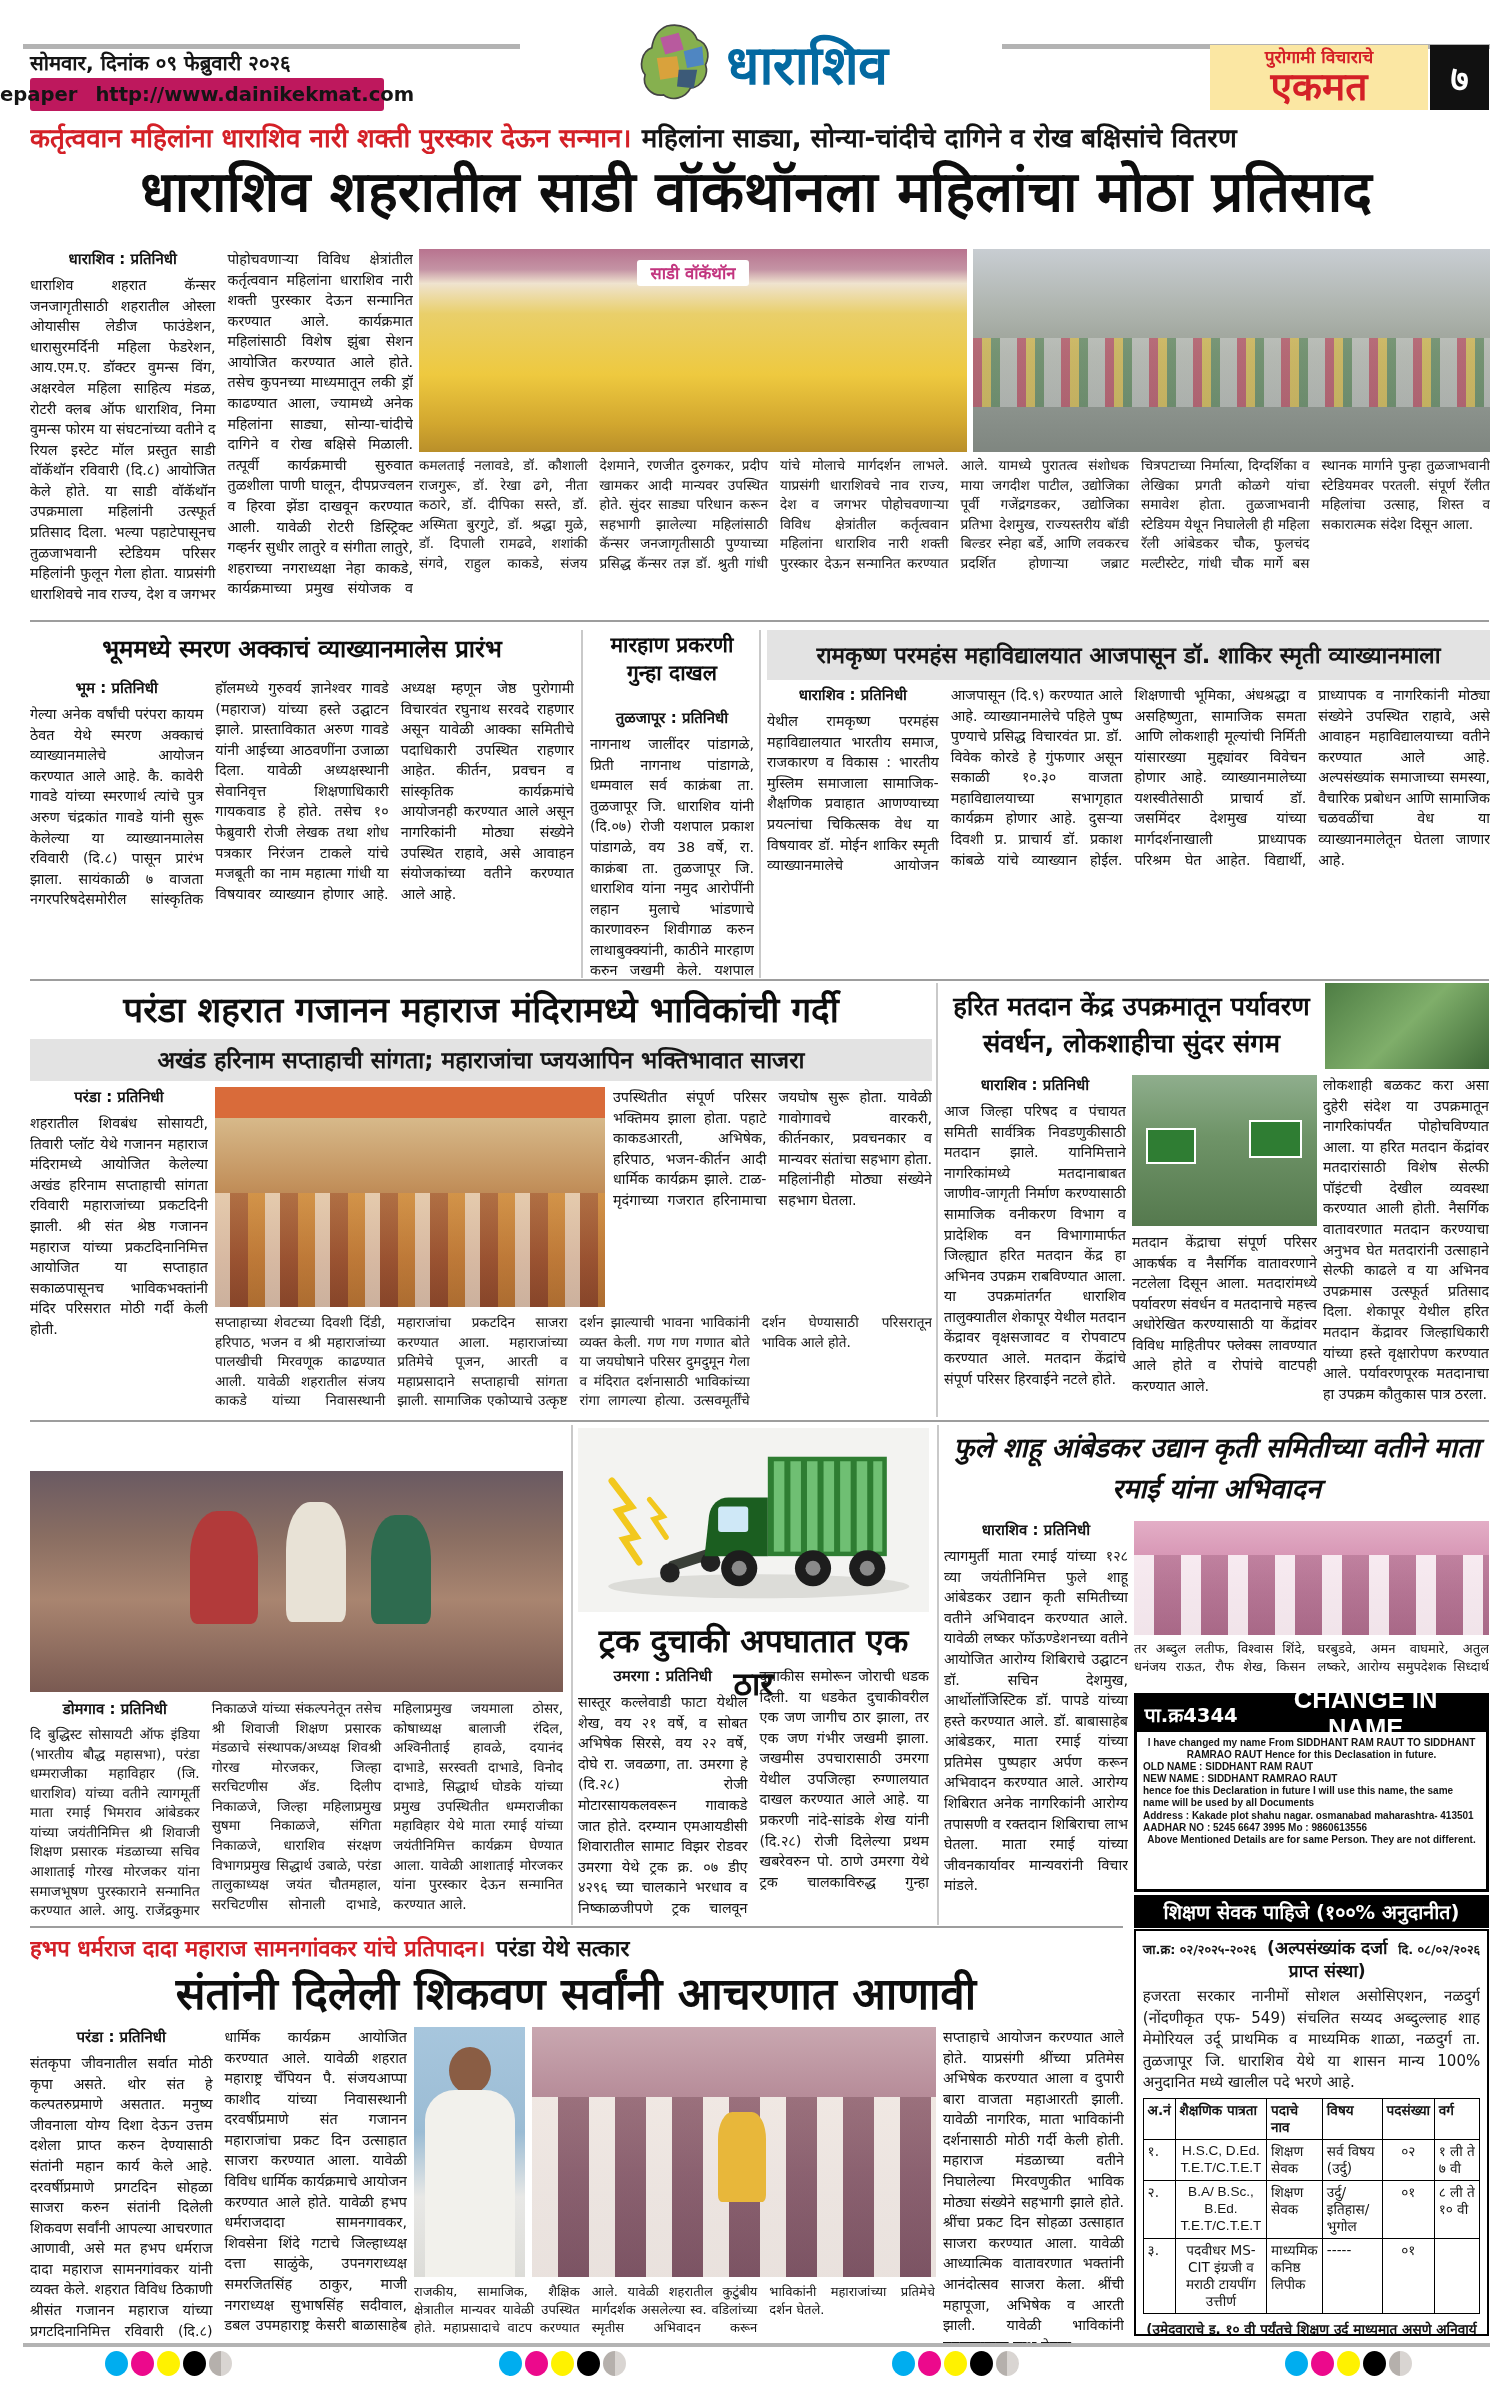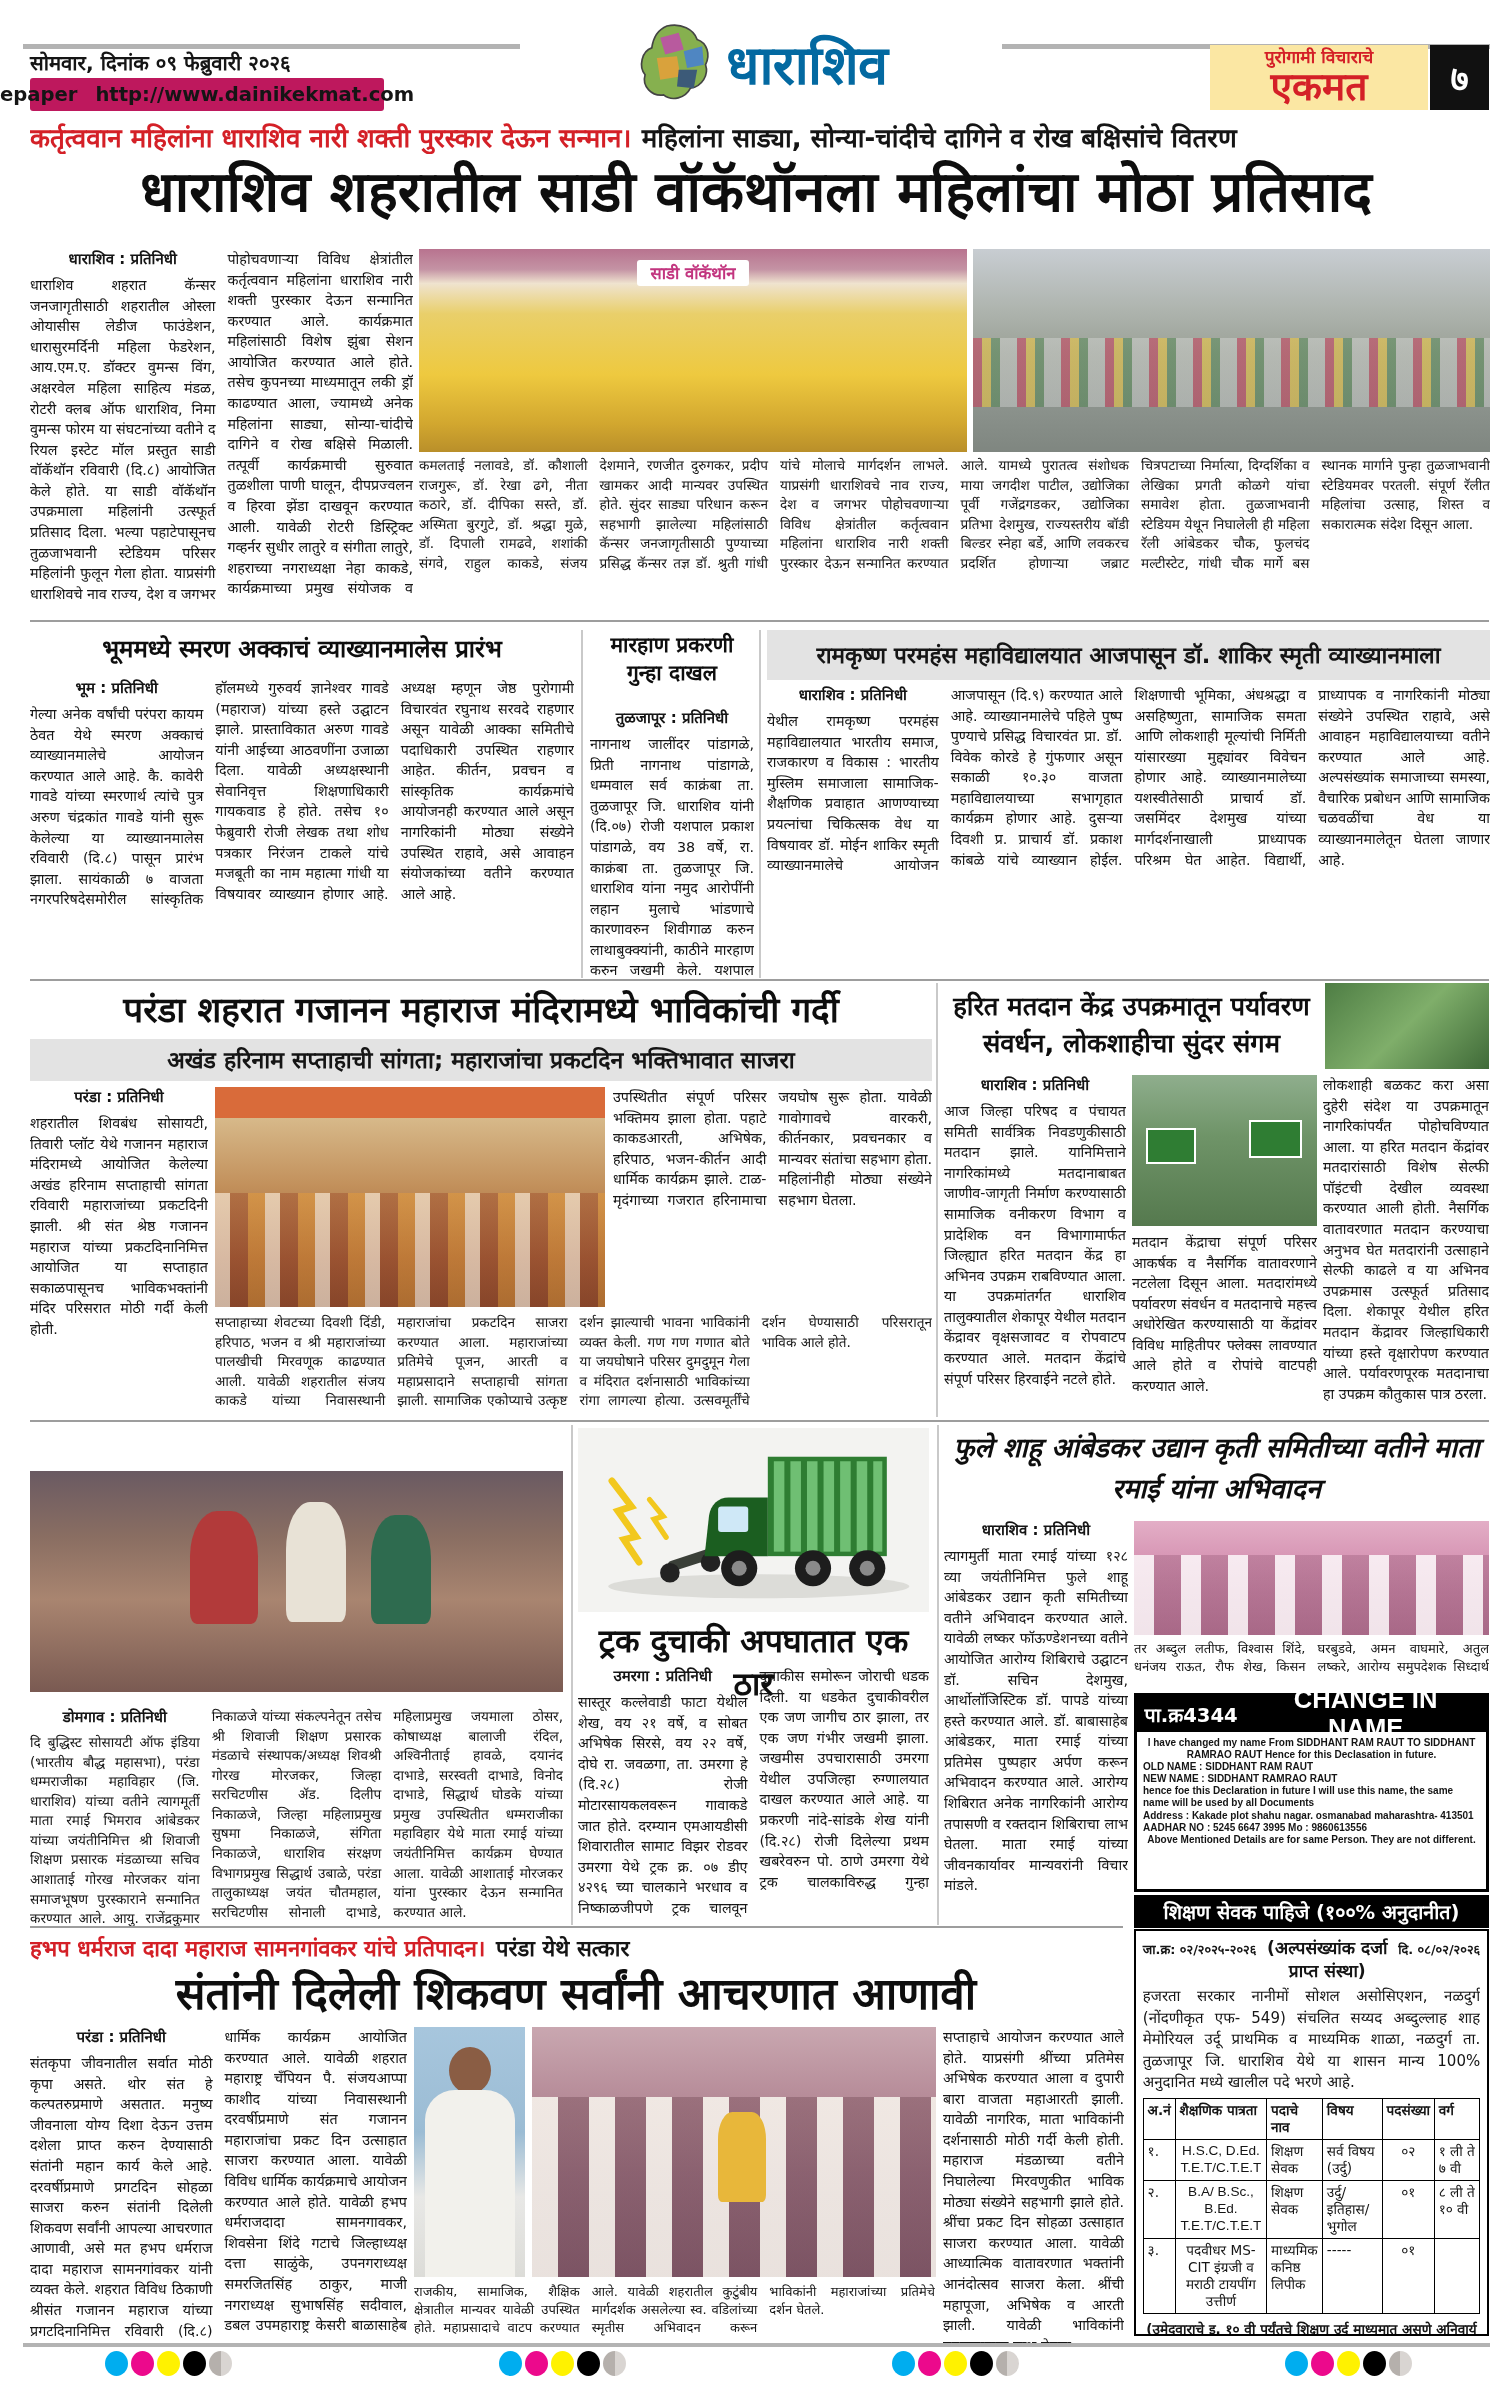--- a/index.html
+++ b/index.html
@@ -100,21 +100,21 @@
 
   <div class="abs band" style="left:767px;top:630px;width:723px;height:50px;font-size:22.6px;line-height:50px;white-space:nowrap;overflow:hidden;">रामकृष्ण परमहंस महाविद्यालयात आजपासून डॉ. शाकिर स्मृती व्याख्यानमाला</div>
   <div class="abs bt c4" style="left:767px;top:685px;width:723px;height:292px;">
     <div class="byline">धाराशिव : प्रतिनिधी</div>
     <span>येथील रामकृष्ण परमहंस महाविद्यालयात भारतीय समाज, राजकारण व विकास : भारतीय मुस्लिम समाजाला सामाजिक-शैक्षणिक प्रवाहात आणण्याच्या प्रयत्नांचा चिकित्सक वेध या विषयावर डॉ. मोईन शाकिर स्मृती व्याख्यानमालेचे आयोजन आजपासून (दि.९) करण्यात आले आहे. व्याख्यानमालेचे पहिले पुष्प पुण्याचे प्रसिद्ध विचारवंत प्रा. डॉ. विवेक कोरडे हे गुंफणार असून सकाळी १०.३० वाजता महाविद्यालयाच्या सभागृहात कार्यक्रम होणार आहे. दुसऱ्या दिवशी प्र. प्राचार्य डॉ. प्रकाश कांबळे यांचे व्याख्यान होईल. शिक्षणाची भूमिका, अंधश्रद्धा व असहिष्णुता, सामाजिक समता आणि लोकशाही मूल्यांची निर्मिती यांसारख्या मुद्द्यांवर विवेचन होणार आहे. व्याख्यानमालेच्या यशस्वीतेसाठी प्राचार्य डॉ. जसमिंदर देशमुख यांच्या मार्गदर्शनाखाली प्राध्यापक परिश्रम घेत आहेत. विद्यार्थी, प्राध्यापक व नागरिकांनी मोठ्या संख्येने उपस्थित राहावे, असे आवाहन महाविद्यालयाच्या वतीने करण्यात आले आहे. अल्पसंख्यांक समाजाच्या समस्या, वैचारिक प्रबोधन आणि सामाजिक चळवळींचा वेध या व्याख्यानमालेतून घेतला जाणार आहे.</span>
   </div>
 
   <div class="hr" style="left:30px;top:979px;width:1459px;"></div>
 
   <div class="abs hl" style="left:30px;top:985px;width:902px;font-size:35px;">परंडा शहरात गजानन महाराज मंदिरामध्ये भाविकांची गर्दी</div>
-  <div class="abs band" style="left:30px;top:1039px;width:902px;height:42px;font-size:23px;line-height:42px;white-space:nowrap;overflow:hidden;">अखंड हरिनाम सप्ताहाची सांगता; महाराजांचा प्रकटदिन भक्तिभावात साजरा</div>
+  <div class="abs band" style="left:30px;top:1039px;width:902px;height:42px;font-size:23px;line-height:42px;white-space:nowrap;overflow:hidden;">अखंड हरिनाम सप्ताहाची सांगता; महाराजांचा प्जयआपिन भक्तिभावात साजरा</div>
   <div class="abs bt" style="left:30px;top:1087px;width:178px;height:328px;">
     <div class="byline">परंडा : प्रतिनिधी</div>
     <span>शहरातील शिवबंध सोसायटी, तिवारी प्लॉट येथे गजानन महाराज मंदिरामध्ये आयोजित केलेल्या अखंड हरिनाम सप्ताहाची सांगता रविवारी महाराजांच्या प्रकटदिनी झाली. श्री संत श्रेष्ठ गजानन महाराज यांच्या प्रकटदिनानिमित्त आयोजित या सप्ताहात सकाळपासूनच भाविकभक्तांनी मंदिर परिसरात मोठी गर्दी केली होती.</span>
   </div>
   <div class="photo" style="left:215px;top:1087px;width:390px;height:220px;background:linear-gradient(180deg,#d96b3a 0%,#d96b3a 14%,#d7b98a 14%,#c2905b 45%,#9c5f3c 78%,#7e4a30 100%);">
     <div style="position:absolute;left:0;bottom:0;width:100%;height:52%;background:repeating-linear-gradient(90deg,rgba(255,245,230,.6) 0 15px,rgba(150,60,30,.35) 15px 33px,rgba(240,160,50,.4) 33px 50px);"></div>
   </div>
   <div class="abs bt c2" style="left:613px;top:1087px;width:319px;height:220px;">उपस्थितीत संपूर्ण परिसर भक्तिमय झाला होता. पहाटे काकडआरती, अभिषेक, हरिपाठ, भजन-कीर्तन आदी धार्मिक कार्यक्रम झाले. टाळ-मृदंगाच्या गजरात हरिनामाचा जयघोष सुरू होता. यावेळी गावोगावचे वारकरी, कीर्तनकार, प्रवचनकार व मान्यवर संतांचा सहभाग होता. महिलांनीही मोठ्या संख्येने सहभाग घेतला.</div>
   <div class="abs bt c4" style="left:215px;top:1313px;width:717px;height:104px;font-size:13.6px;">सप्ताहाच्या शेवटच्या दिवशी दिंडी, हरिपाठ, भजन व श्री महाराजांच्या पालखीची मिरवणूक काढण्यात आली. यावेळी शहरातील संजय काकडे यांच्या निवासस्थानी महाराजांचा प्रकटदिन साजरा करण्यात आला. महाराजांच्या प्रतिमेचे पूजन, आरती व महाप्रसादाने सप्ताहाची सांगता झाली. सामाजिक एकोप्याचे उत्कृष्ट दर्शन झाल्याची भावना भाविकांनी व्यक्त केली. गण गण गणात बोते या जयघोषाने परिसर दुमदुमून गेला व मंदिरात दर्शनासाठी भाविकांच्या रांगा लागल्या होत्या. उत्सवमूर्तींचे दर्शन घेण्यासाठी परिसरातून भाविक आले होते.</div>
 
@@ -133,21 +133,21 @@
   <div class="abs bt" style="left:1132px;top:1232px;width:185px;height:185px;">मतदान केंद्राचा संपूर्ण परिसर आकर्षक व नैसर्गिक वातावरणाने नटलेला दिसून आला. मतदारांमध्ये पर्यावरण संवर्धन व मतदानाचे महत्त्व अधोरेखित करण्यासाठी या केंद्रांवर विविध माहितीपर फ्लेक्स लावण्यात आले होते व रोपांचे वाटपही करण्यात आले.</div>
   <div class="abs bt" style="left:1323px;top:1075px;width:166px;height:342px;">लोकशाही बळकट करा असा दुहेरी संदेश या उपक्रमातून नागरिकांपर्यंत पोहोचविण्यात आला. या हरित मतदान केंद्रांवर मतदारांसाठी विशेष सेल्फी पॉइंटची देखील व्यवस्था करण्यात आली होती. नैसर्गिक वातावरणात मतदान करण्याचा अनुभव घेत मतदारांनी उत्साहाने सेल्फी काढले व या अभिनव उपक्रमास उत्स्फूर्त प्रतिसाद दिला. शेकापूर येथील हरित मतदान केंद्रावर जिल्हाधिकारी यांच्या हस्ते वृक्षारोपण करण्यात आले. पर्यावरणपूरक मतदानाचा हा उपक्रम कौतुकास पात्र ठरला.</div>
 
   <div class="hr" style="left:30px;top:1420px;width:1459px;"></div>
 
   <div class="photo" style="left:30px;top:1471px;width:533px;height:221px;background:linear-gradient(180deg,#6a5a62 0%,#8a6e62 30%,#a98570 58%,#7a5a52 100%);">
     <div style="position:absolute;left:30%;top:18%;width:68px;height:113px;background:#b23a3a;border-radius:40% 40% 10% 10%;"></div>
     <div style="position:absolute;left:48%;top:14%;width:60px;height:120px;background:#e8e2d6;border-radius:40% 40% 10% 10%;"></div>
     <div style="position:absolute;left:64%;top:20%;width:60px;height:109px;background:#2e6b4f;border-radius:40% 40% 10% 10%;"></div>
   </div>
-  <div class="abs bt c3" style="left:30px;top:1699px;width:533px;height:226px;font-size:13.6px;margin-top:8px;">
+  <div class="abs bt c3" style="left:30px;top:1699px;width:533px;height:226px;font-size:13.6px;">
     <div class="byline">डोमगाव : प्रतिनिधी</div>
     <span>दि बुद्धिस्ट सोसायटी ऑफ इंडिया (भारतीय बौद्ध महासभा), परंडा धम्मराजीका महाविहार (जि. धाराशिव) यांच्या वतीने त्यागमूर्ती माता रमाई भिमराव आंबेडकर यांच्या जयंतीनिमित्त श्री शिवाजी शिक्षण प्रसारक मंडळाच्या सचिव आशाताई गोरख मोरजकर यांना समाजभूषण पुरस्काराने सन्मानित करण्यात आले. आयु. राजेंद्रकुमार निकाळजे यांच्या संकल्पनेतून तसेच श्री शिवाजी शिक्षण प्रसारक मंडळाचे संस्थापक/अध्यक्ष शिवश्री गोरख मोरजकर, जिल्हा सरचिटणीस ॲड. दिलीप निकाळजे, जिल्हा महिलाप्रमुख सुषमा निकाळजे, संगिता निकाळजे, धाराशिव संरक्षण विभागप्रमुख सिद्धार्थ उबाळे, परंडा तालुकाध्यक्ष जयंत चौतमहाल, सरचिटणीस सोनाली दाभाडे, महिलाप्रमुख जयमाला ठोसर, कोषाध्यक्ष बालाजी रंदिल, अश्विनीताई हावळे, दयानंद दाभाडे, सरस्वती दाभाडे, विनोद दाभाडे, सिद्धार्थ घोडके यांच्या प्रमुख उपस्थितीत धम्मराजीका महाविहार येथे माता रमाई यांच्या जयंतीनिमित्त कार्यक्रम घेण्यात आला. यावेळी आशाताई मोरजकर यांना पुरस्कार देऊन सन्मानित करण्यात आले.</span>
   </div>
 
   <div class="vr" style="left:571px;top:1425px;height:500px;"></div>
 
   <div class="abs" style="left:578px;top:1428px;width:351px;height:184px;background:#f3f3f1;">
     <svg width="351" height="184" viewBox="0 0 466 244">
       <ellipse cx="240" cy="210" rx="200" ry="16" fill="#dcdcd8"></ellipse>
       <path d="M45,70 l26,34 -18,6 24,34 -16,4 20,30" stroke="#f2c81e" stroke-width="9" fill="none" stroke-linecap="round"></path>

